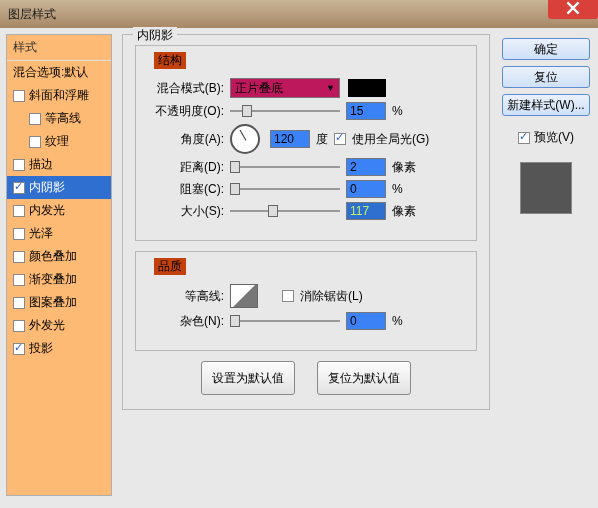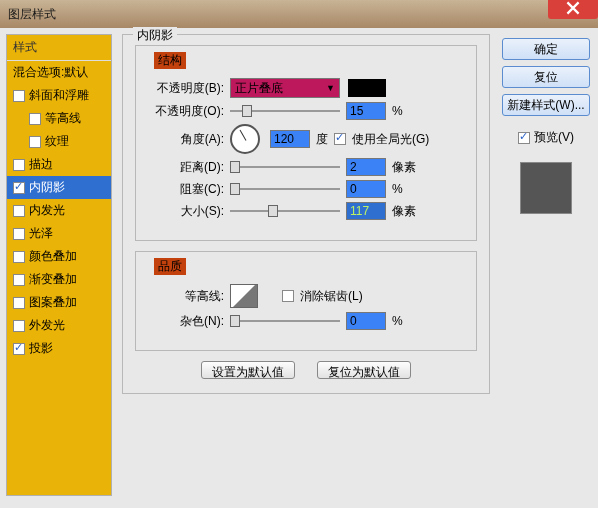--- a/index.html
+++ b/index.html
@@ -1,21 +1,21 @@
 <!DOCTYPE html>
 <html><head>
 <meta charset="utf-8">
 <style>
 * { box-sizing: border-box; margin: 0; padding: 0; font-family: "Microsoft YaHei", SimSun, sans-serif; font-size: 12px; }
 body { background: #e8e8e8; width: 598px; height: 508px; overflow: hidden; position: relative; }
 .titlebar { height: 28px; background: linear-gradient(#c8b496,#a88866); display: flex; align-items: center; padding-left: 8px; color: #1a1a1a; position: relative; }
 .closebtn { position: absolute; right: 0; top: -3px; width: 50px; height: 22px; background: #d9403a; color: #fff; display: flex; align-items: center; justify-content: center; font-size: 15px; border-bottom-left-radius:3px;border-bottom-right-radius:3px;}
 .closebtn svg { width:14px; height:14px; }
 .content { display: flex; padding: 6px; gap: 10px; }
-.sidebar { width: 106px; border: 1px solid #b0b0b0; background: #eab308; height: 462px; }
+.sidebar { width: 106px; border: 1px solid #b0b0b0; background: #fdba74; height: 462px; }
 .sidebar-header { padding: 4px 6px; border-bottom: 1px solid #ddd; color:#333; }
 .sidebar-item { padding: 3px 4px 3px 6px; display: flex; align-items: center; gap: 4px; cursor: pointer; }
 .sidebar-item.sub { padding-left: 22px; }
 .sidebar-item.selected { background: #2f6fcf; color: #fff; }
 .chk { width: 12px; height: 12px; border: 1px solid #888; background:#fff; display:inline-block; position:relative;}
 .chk.on::after { content:"✓"; position:absolute; top:-3px; left:0; font-size:11px; color:#2960c8; }
 .main { flex: 1; position: relative; }
 .fieldset { border: 1px solid #b8b8b8; margin-bottom: 10px; padding: 10px 12px 14px; position: relative; }
 .legend { position: absolute; top: -8px; left: 10px; background: #e8e8e8; padding: 0 4px; }
 .legend2 { position:absolute; top:6px; left:18px; background:#c2410c; padding:0 4px;}
@@ -27,21 +27,21 @@
 .swatch { width: 38px; height: 18px; background:#000; margin-left: 2px;}
 .slider { width: 110px; height: 14px; position:relative; display:inline-block;}
 .slider .track { position:absolute; top:6px; left:0; right:0; height:2px; background:#999;}
 .slider .thumb { position:absolute; top:1px; width:10px; height:12px; background:#ddd; border:1px solid #666;}
 .numbox { width: 40px; height: 18px; border:1px solid #777; background:#3b82f6; padding:1px 3px; }
 .numbox.sel { background:#2f6fcf; color:#bef264;}
 .unit { width:34px;}
 .angle-dial { width:30px; height:30px; border:2px solid #555; border-radius:50%; position:relative; background:#fff; margin-right:4px;}
 .angle-dial .needle { position:absolute; width:12px; height:1px; background:#333; top:14px; left:14px; transform-origin:left center; transform:rotate(-120deg);}
 .contour { width:28px; height:24px; border:1px solid #666; background:linear-gradient(135deg,#fff 48%, #777 52%); display:inline-block;}
-.btn { height: 18px; border:1px solid #888; background:linear-gradient(#fdfdfd,#e2e2e2); padding:2px 10px; cursor:pointer; border-radius:3px;}
+.btn { height: 34px; border:1px solid #888; background:linear-gradient(#fdfdfd,#e2e2e2); padding:2px 10px; cursor:pointer; border-radius:3px;}
 .btnrow { display:flex; gap:22px; justify-content:center; margin-top:4px;}
 .rightcol { width: 92px; display:flex; flex-direction:column; gap:6px; align-items:center; padding-top:4px;}
 .rbtn { width:88px; height:22px; border:1px solid #5a8ccf; background:linear-gradient(#eaf1fb,#cfe0f7); border-radius:3px; cursor:pointer; display:flex; align-items:center; justify-content:center;}
 .preview-chk { display:flex; align-items:center; gap:4px; margin-top:7px;}
 .preview-box { width:52px; height:52px; background:#555; margin-top:10px; border:1px solid #888;}
 </style>
 </head>
 <body>
 
 <div class="titlebar">
@@ -112,21 +112,21 @@
   </div>
 
   <div class="main">
     <div class="fieldset">
       <div class="legend">内阴影</div>
 
       <div class="inner-fieldset">
         <div class="legend2">结构</div>
 
         <div class="row">
-          <span class="lbl">不透明度(B):</span>
+          <span class="lbl">混合模式(B):</span>
           <div class="combo">
             <span>正片叠底</span>
             <span class="arrow">▼</span>
           </div>
           <div class="swatch"></div>
         </div>
 
         <div class="row">
           <span class="lbl">不透明度(O):</span>
           <div class="slider">

